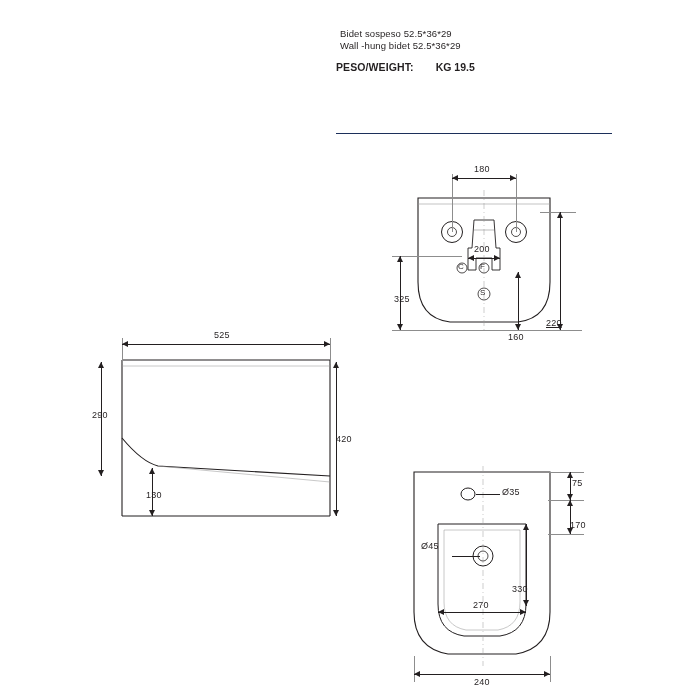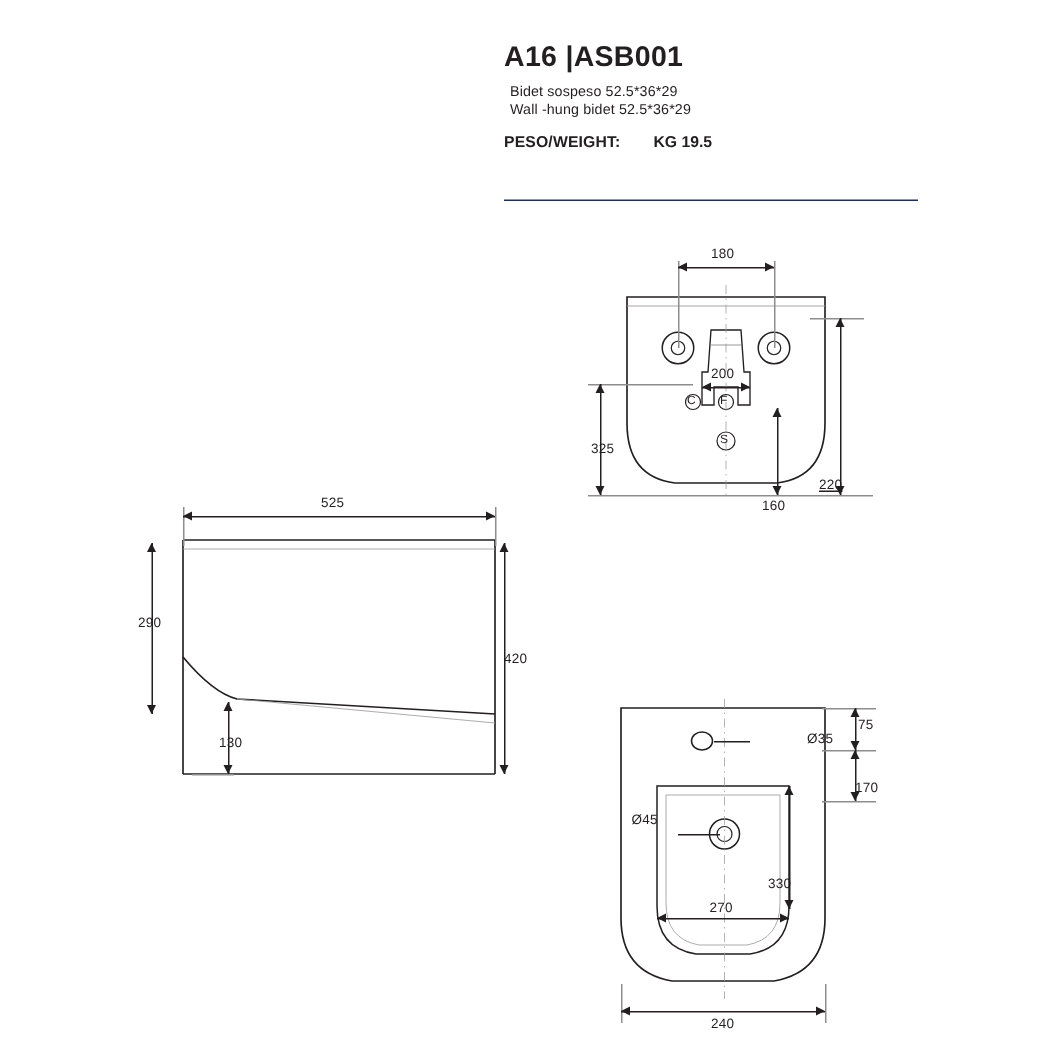--- a/index.html
+++ b/index.html
@@ -110,21 +110,20 @@
 
   svg { display: block; }
   .view { position: absolute; }
 </style>
 </head>
 <body>
 
 <div class="page">
 
   <div class="header">
-    <div class="title">A16 |ASB001</div>
     <div class="subtitle">Bidet sospeso 52.5*36*29</div>
     <div class="subtitle alt">Wall -hung bidet 52.5*36*29</div>
     <div class="weight-row">
       <span class="weight-label">PESO/WEIGHT:</span>
       <span class="weight-value">KG 19.5</span>
     </div>
   </div>
   <div class="header-rule"></div>
 
   <div class="view" style="left:400px; top:170px; width:240px; height:180px;">
@@ -243,21 +242,21 @@
       <ellipse cx="68" cy="32" rx="7" ry="6" fill="none" stroke="#231f20" stroke-width="1"></ellipse>
 
       <circle cx="83" cy="94" r="10" fill="none" stroke="#231f20" stroke-width="1"></circle>
       <circle cx="83" cy="94" r="5" fill="none" stroke="#231f20" stroke-width="0.8"></circle>
 
       <line x1="83" y1="4" x2="83" y2="204" stroke="#9a9a9a" stroke-width="0.5" stroke-dasharray="6 3 1 3"></line>
     </svg>
   </div>
 
   <div class="dim-line h-line" style="left:476px; top:494px; width:24px;"></div>
-  <div class="dim-text" style="left:502px; top:487px;margin-left:36px;">Ø35</div>
+  <div class="dim-text" style="left:502px; top:487px;">Ø35</div>
 
   <div class="dim-line h-line" style="left:452px; top:556px; width:28px;"></div>
   <div class="dim-text" style="left:421px; top:541px;">Ø45</div>
 
   <div class="ext-line h-line" style="left:548px; top:472px; width:36px;"></div>
   <div class="ext-line h-line" style="left:548px; top:500px; width:36px;"></div>
   <div class="dim-line v-line" style="left:570px; top:472px; height:28px;"></div>
   <div class="arrow-u" style="left:567px; top:472px;"></div>
   <div class="arrow-d" style="left:567px; top:494px;"></div>
   <div class="dim-text" style="left:572px; top:478px;">75</div>

